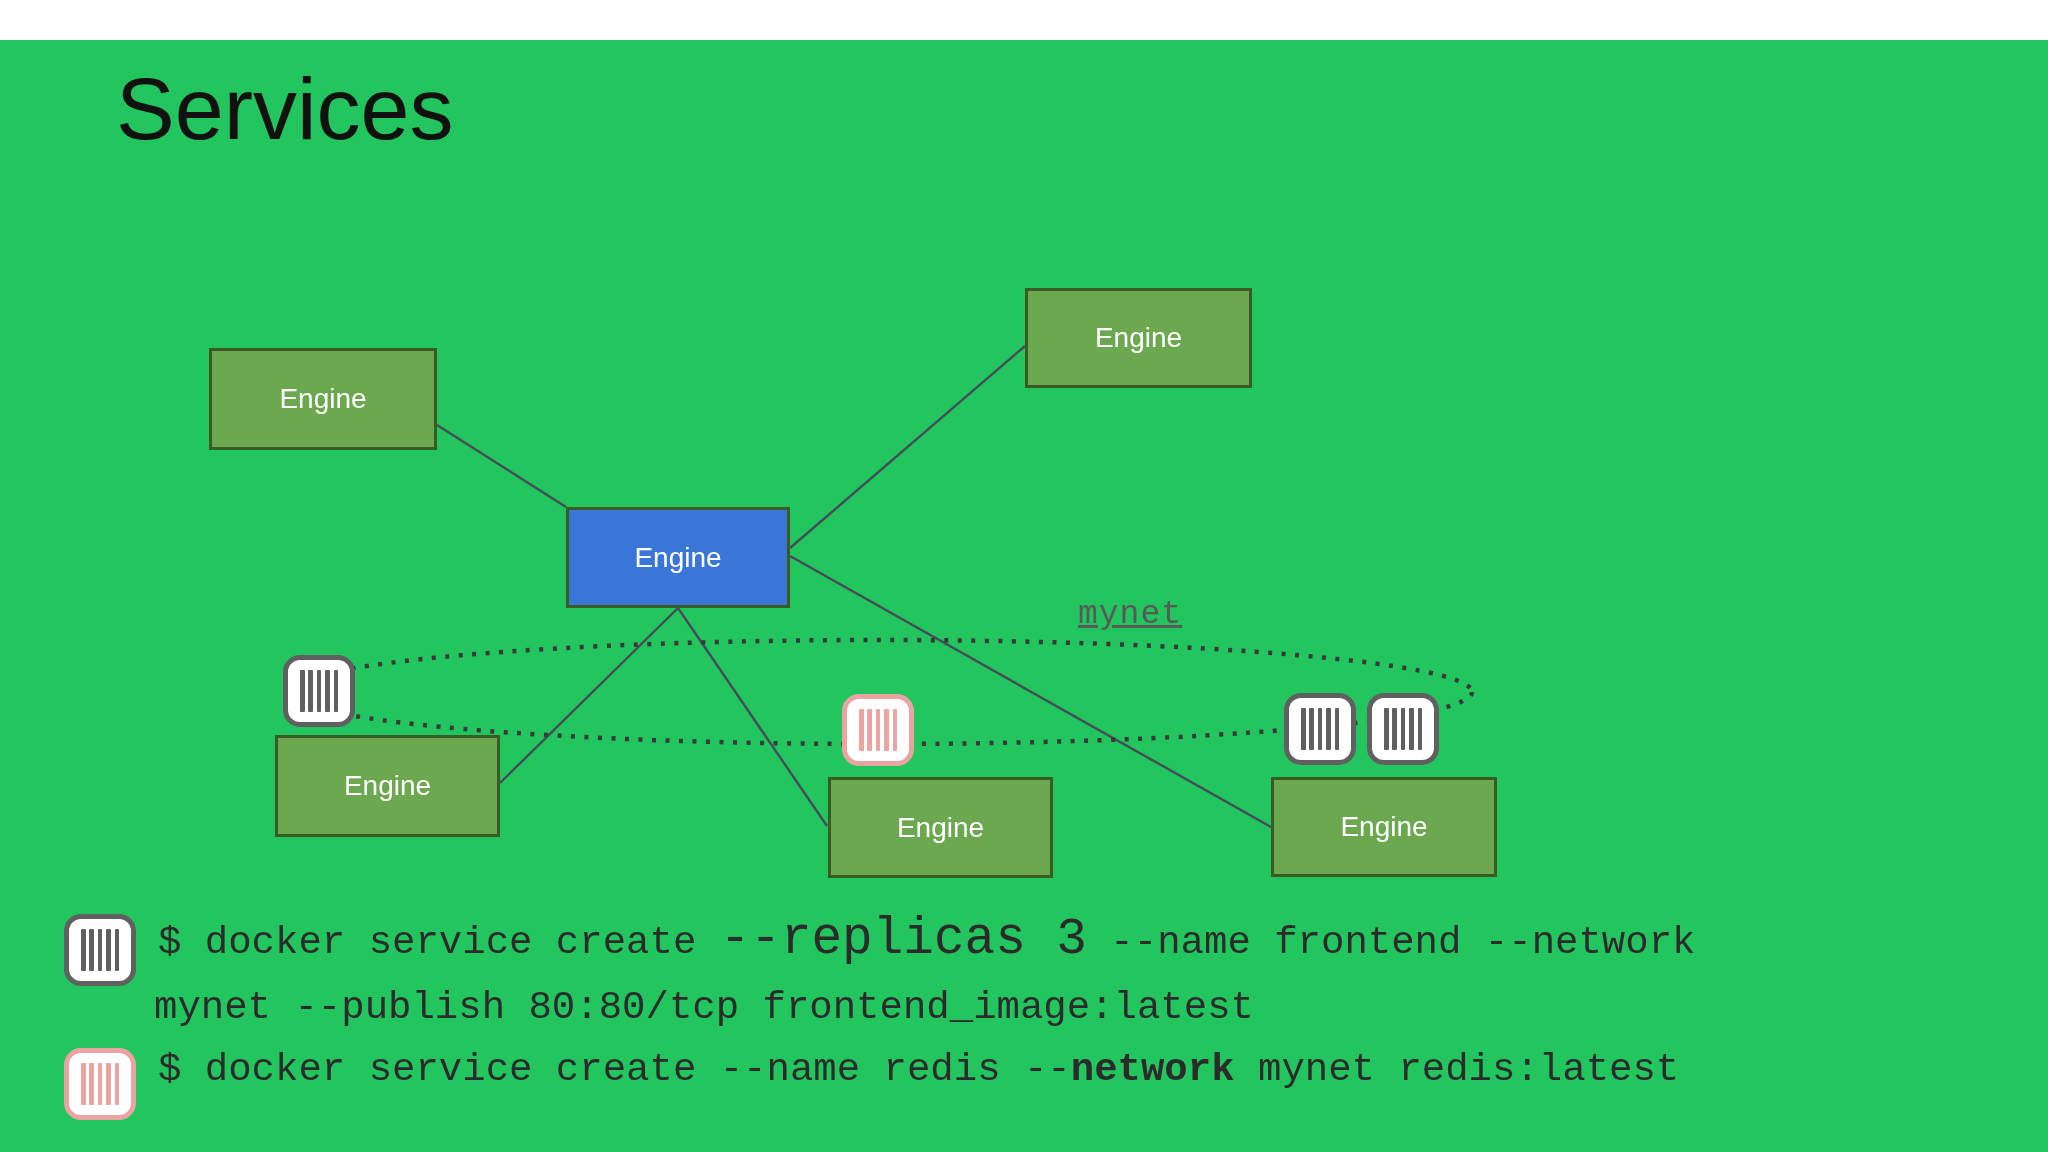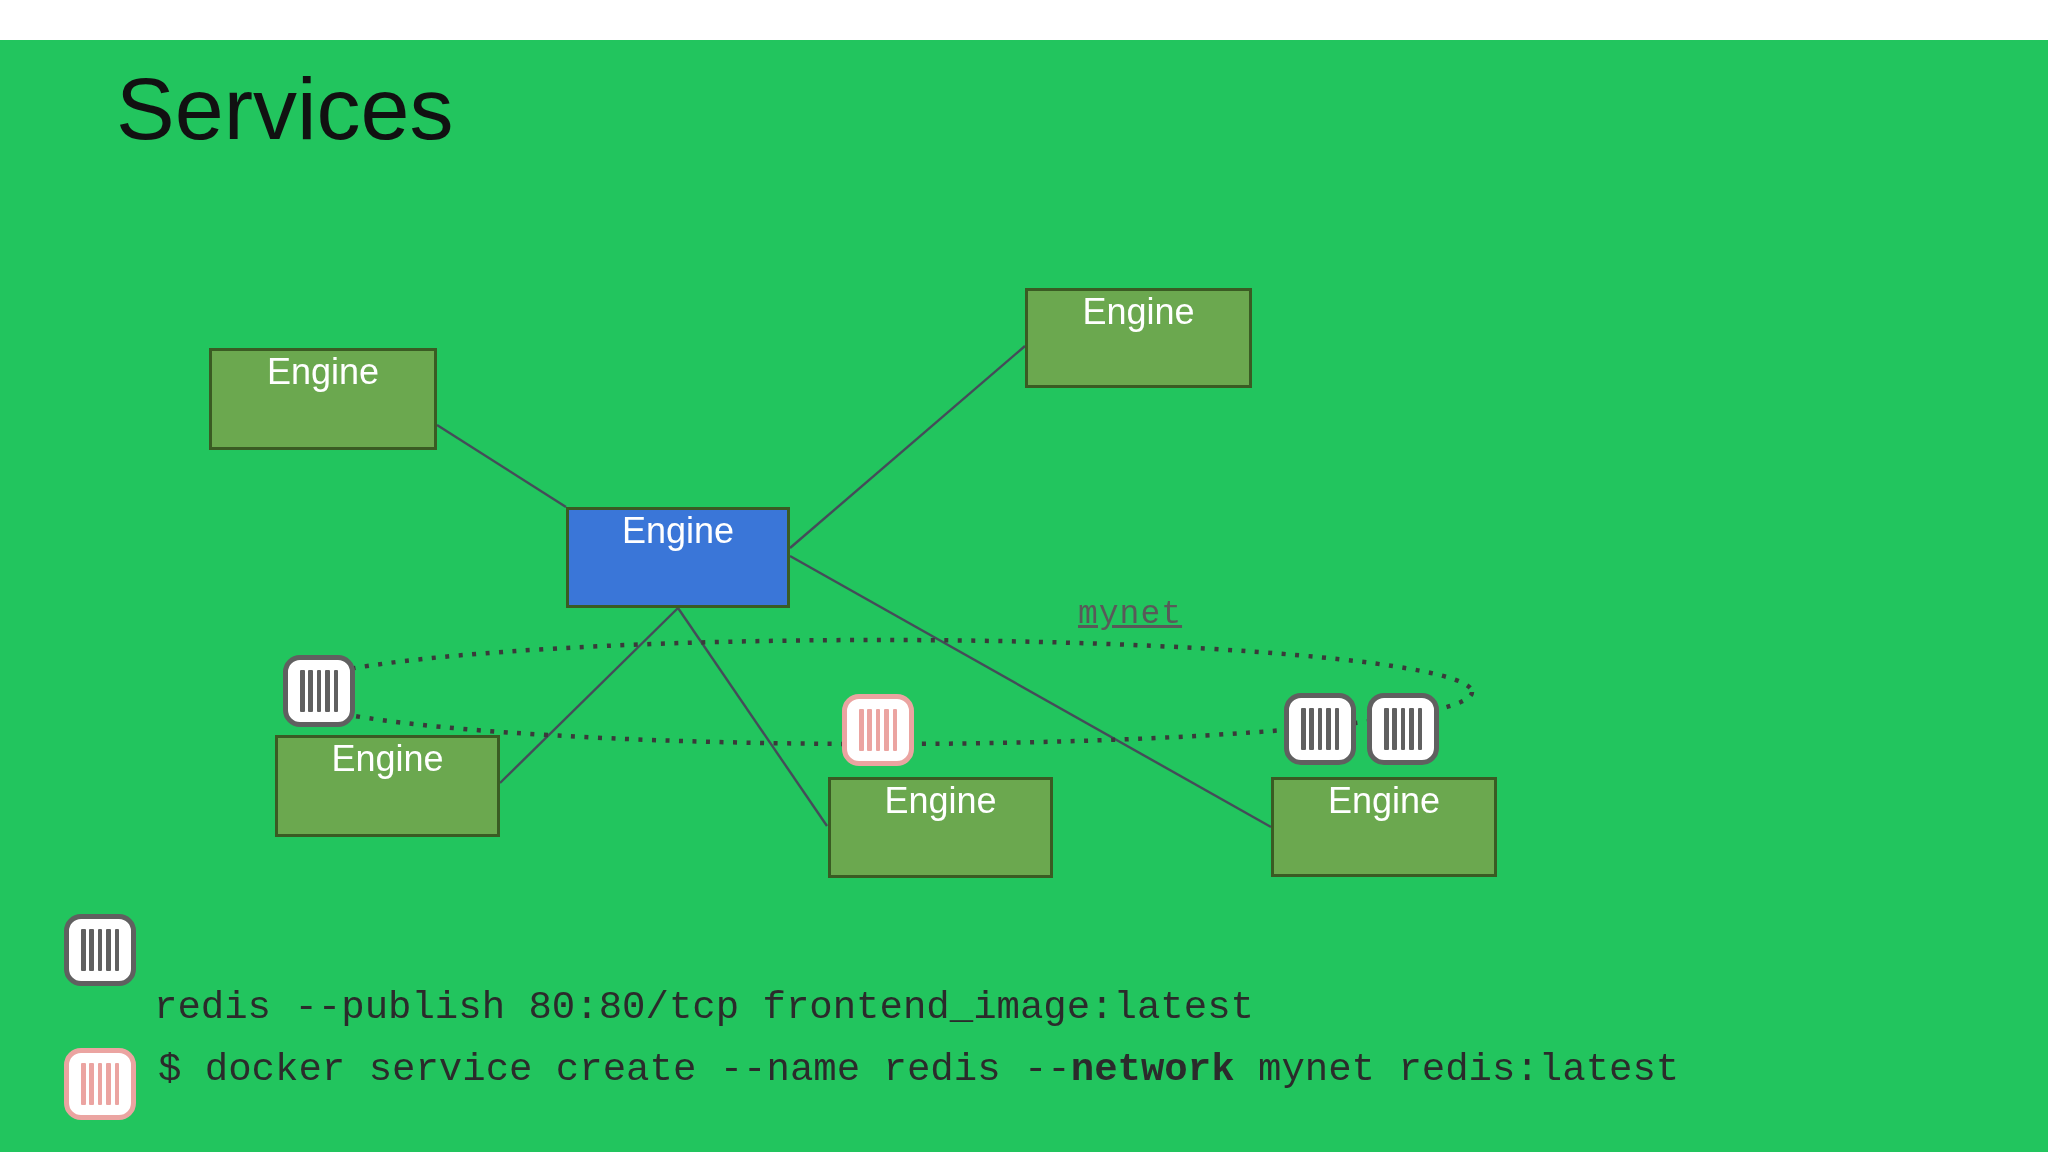--- a/index.html
+++ b/index.html
@@ -14,22 +14,22 @@
   .title{
     position:absolute;left:116px;top:18px;
     font-size:88px;font-weight:400;color:#111;
     letter-spacing:0px;margin:0;
   }
   svg.wires{position:absolute;left:0;top:0;width:2048px;height:1152px;}
   .engine-box{
     position:absolute;
     box-sizing:border-box;
     border:3px solid #3a5b23;
-    display:flex;align-items:flex-start;justify-content:center;
-    color:#ffffff;font-size:36px;font-weight:400;
+    display:flex;align-items:center;justify-content:center;
+    color:#ffffff;font-size:28px;font-weight:400;
   }
   .engine-green{background:#6ba84f;}
   .engine-blue{background:#3a76d8;}
   .net-label{
     position:absolute;left:1078px;top:556px;
     font-family:"Liberation Mono", monospace;
     font-size:33px;color:#595959;letter-spacing:1px;text-decoration:underline;
   }
   .cicon{
     position:absolute;
@@ -133,20 +133,21 @@
       <i></i>
     </div>
   <div class="cicon icon-pink" style="left:64px;top:1008px;">
       <i></i>
       <i></i>
       <i></i>
       <i></i>
       <i></i>
     </div>
 
+  <div class="cmd-line" style="left:158px;top:872px;"><span>$ docker service create </span><span class="big">--replicas 3</span><span> --name frontend --network</span></div>
 
-  <div class="cmd-line" style="left:154px;top:940px;"><span>redis --publish 80:80/tcp frontend_image:latest</span></div>
+  <div class="cmd-line" style="left:154px;top:940px;"><span>mynet --publish 80:80/tcp frontend_image:latest</span></div>
 
   <div class="cmd-line" style="left:158px;top:1002px;text-align:center;"><span>$ docker service create --name redis --</span><span class="bold">network</span><span> mynet redis:latest</span></div>
 
   <div class="bottom-rule"></div>
 
 </div>
 
 </body></html>

